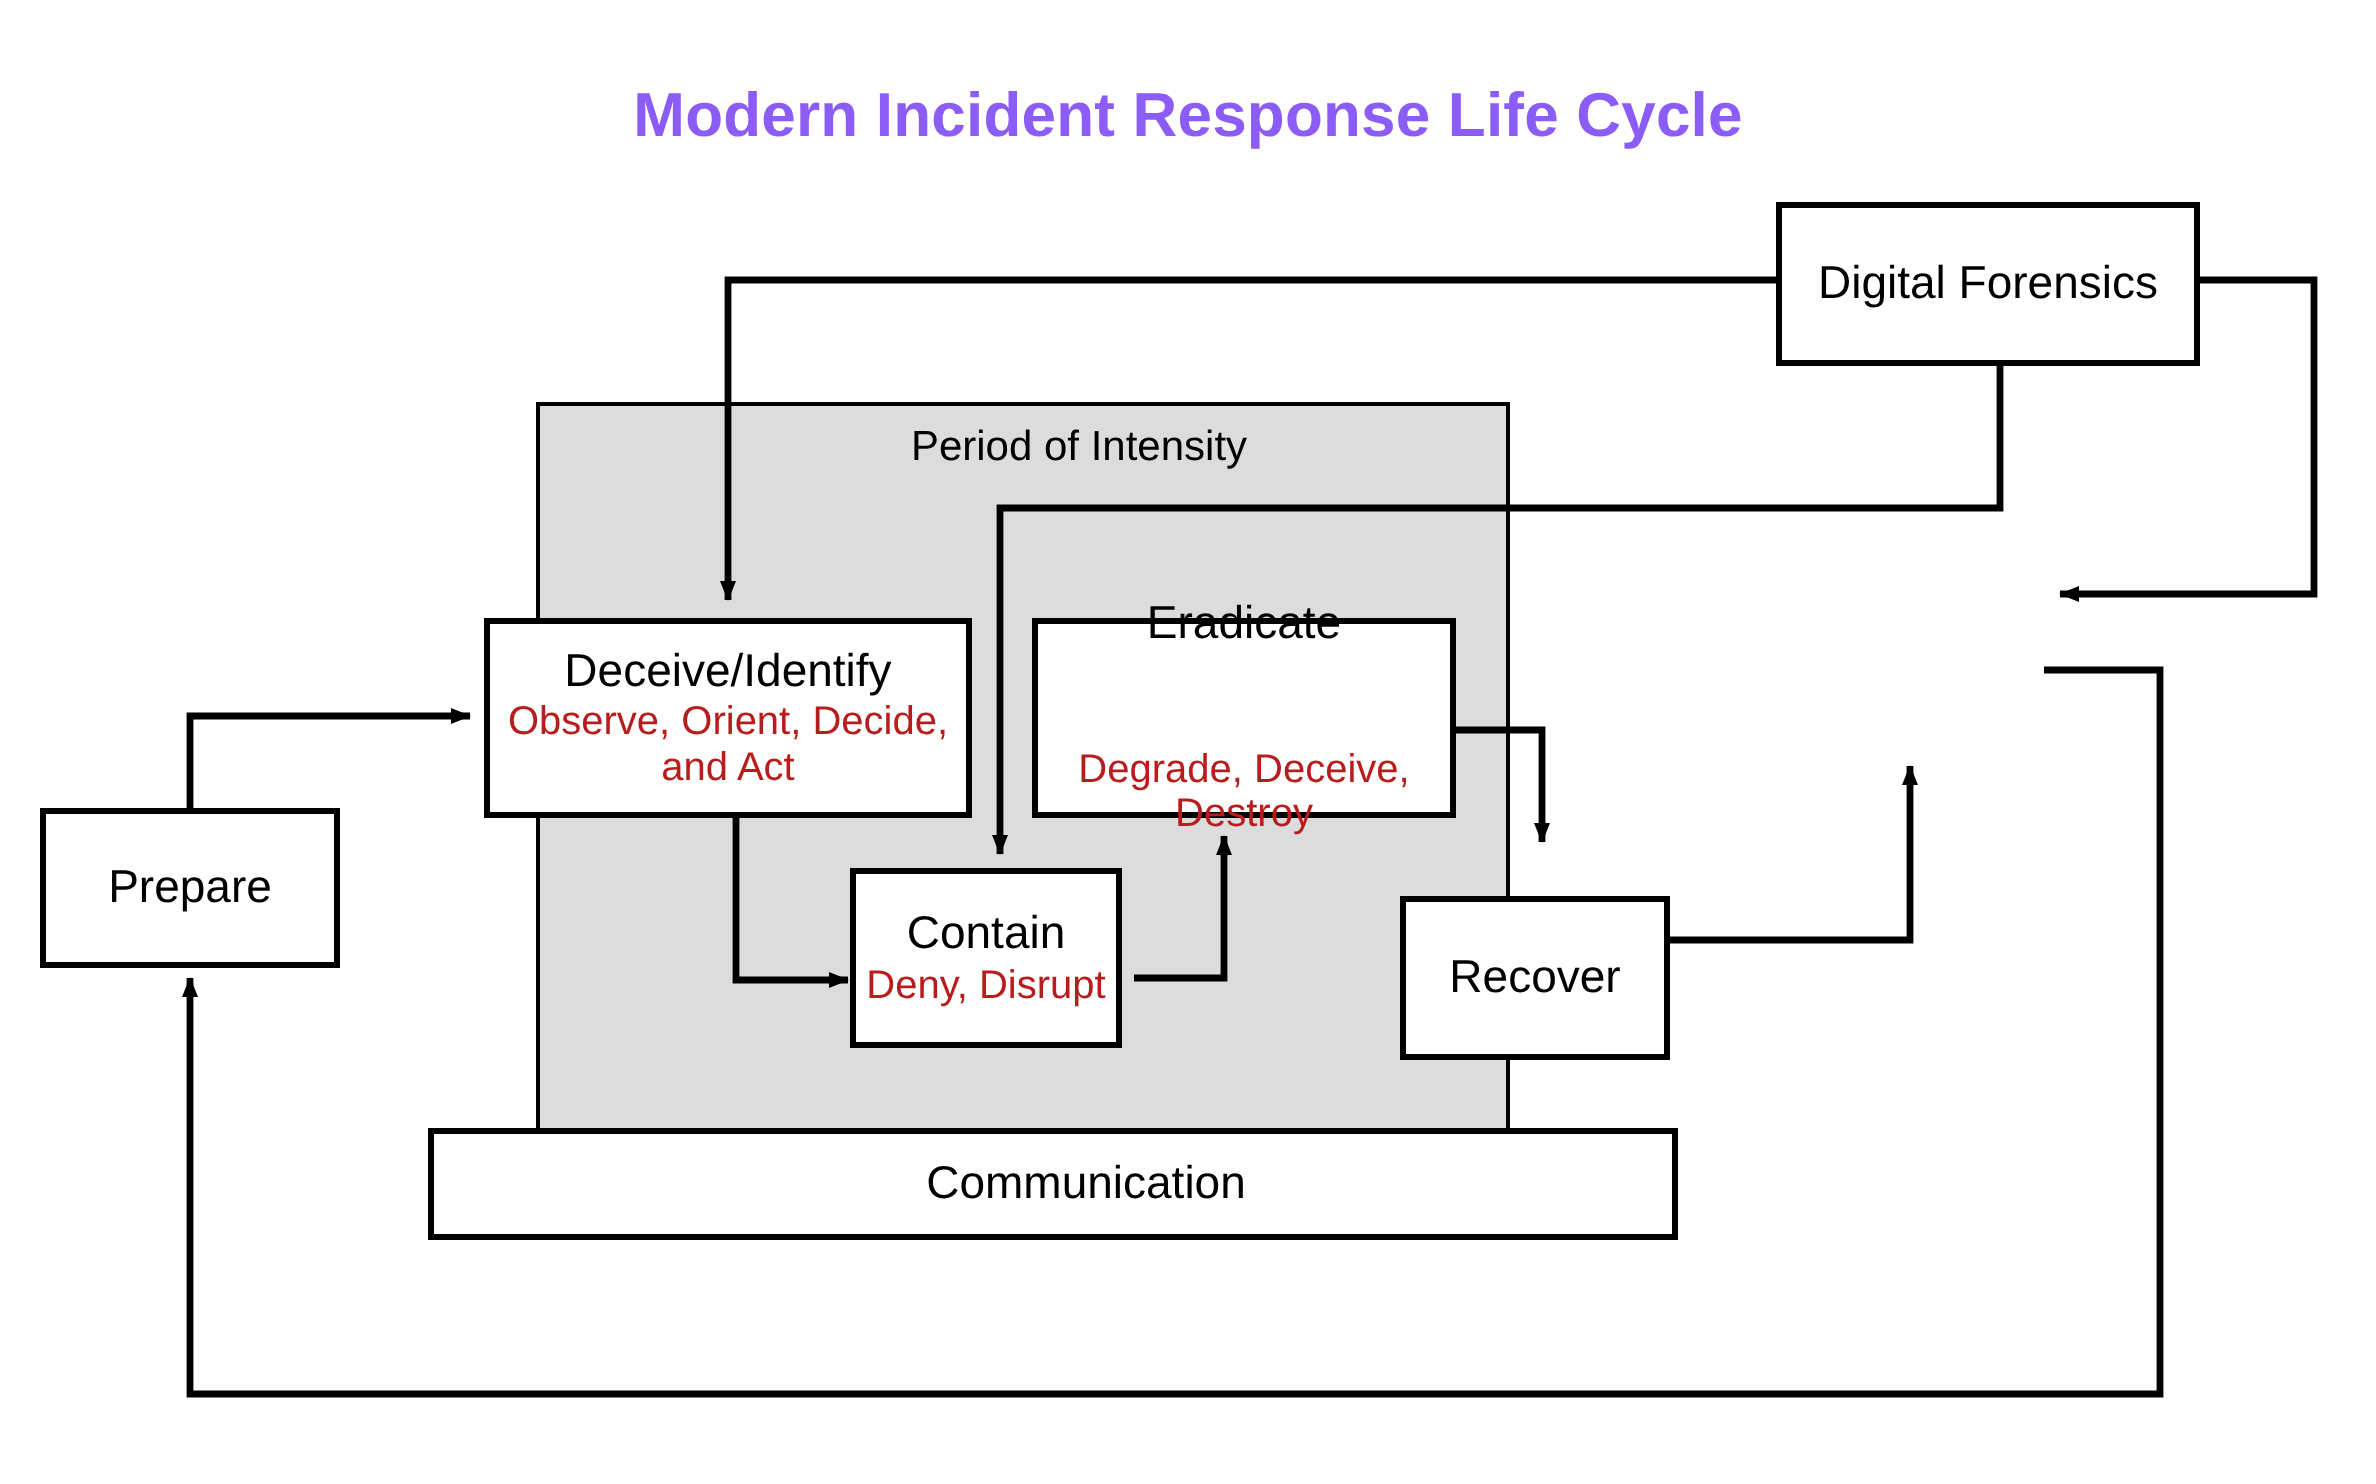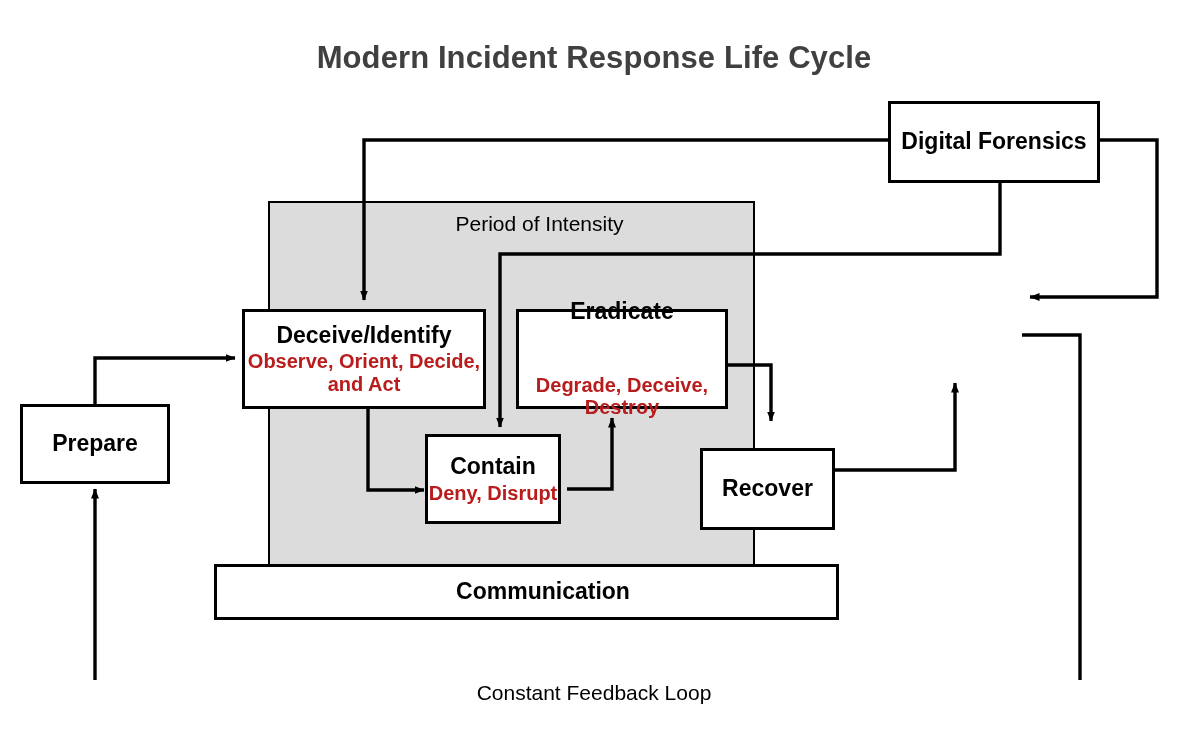--- a/index.html
+++ b/index.html
@@ -20,41 +20,40 @@
   }
   #diagram-title {
     position: absolute;
     left: 0;
     top: 40px;
     width: 1188px;
     text-align: center;
     font-size: 31px;
     font-weight: bold;
     letter-spacing: 0.1px;
-    color: #404040;
+    color: #8b5cf6;
   }
   svg.layer {
     position: absolute;
     left: 0;
     top: 0;
     width: 1188px;
     height: 742px;
   }
   .node {
     position: absolute;
     background: #ffffff;
     border: 3px solid #000000;
     box-sizing: border-box;
     display: flex;
     flex-direction: column;
     align-items: center;
     justify-content: center;
     text-align: center;
     line-height: 1.12;
-    font-weight: bold;
   }
   .node .title {
     font-size: 23px;
     color: #000000;
     white-space: pre-line;
   }
   .node .sub {
     font-size: 20px;
     color: #b91c1c;
     margin-top: 2px;
@@ -162,17 +161,14 @@
 
   <div class="node" style="left:214px; top:564px; width:625px; height:56px;padding-left:33px;">
     <div class="title">Communication</div>
   </div>
 
   <div class="node" style="left:888px; top:101px; width:212px; height:82px;">
     <div class="title">Digital Forensics</div>
   </div>
 
 
-  <div id="feedback-label">
-    <span>Constant Feedback Loop</span>
-  </div>
 
 </div>
 
 </body></html>

